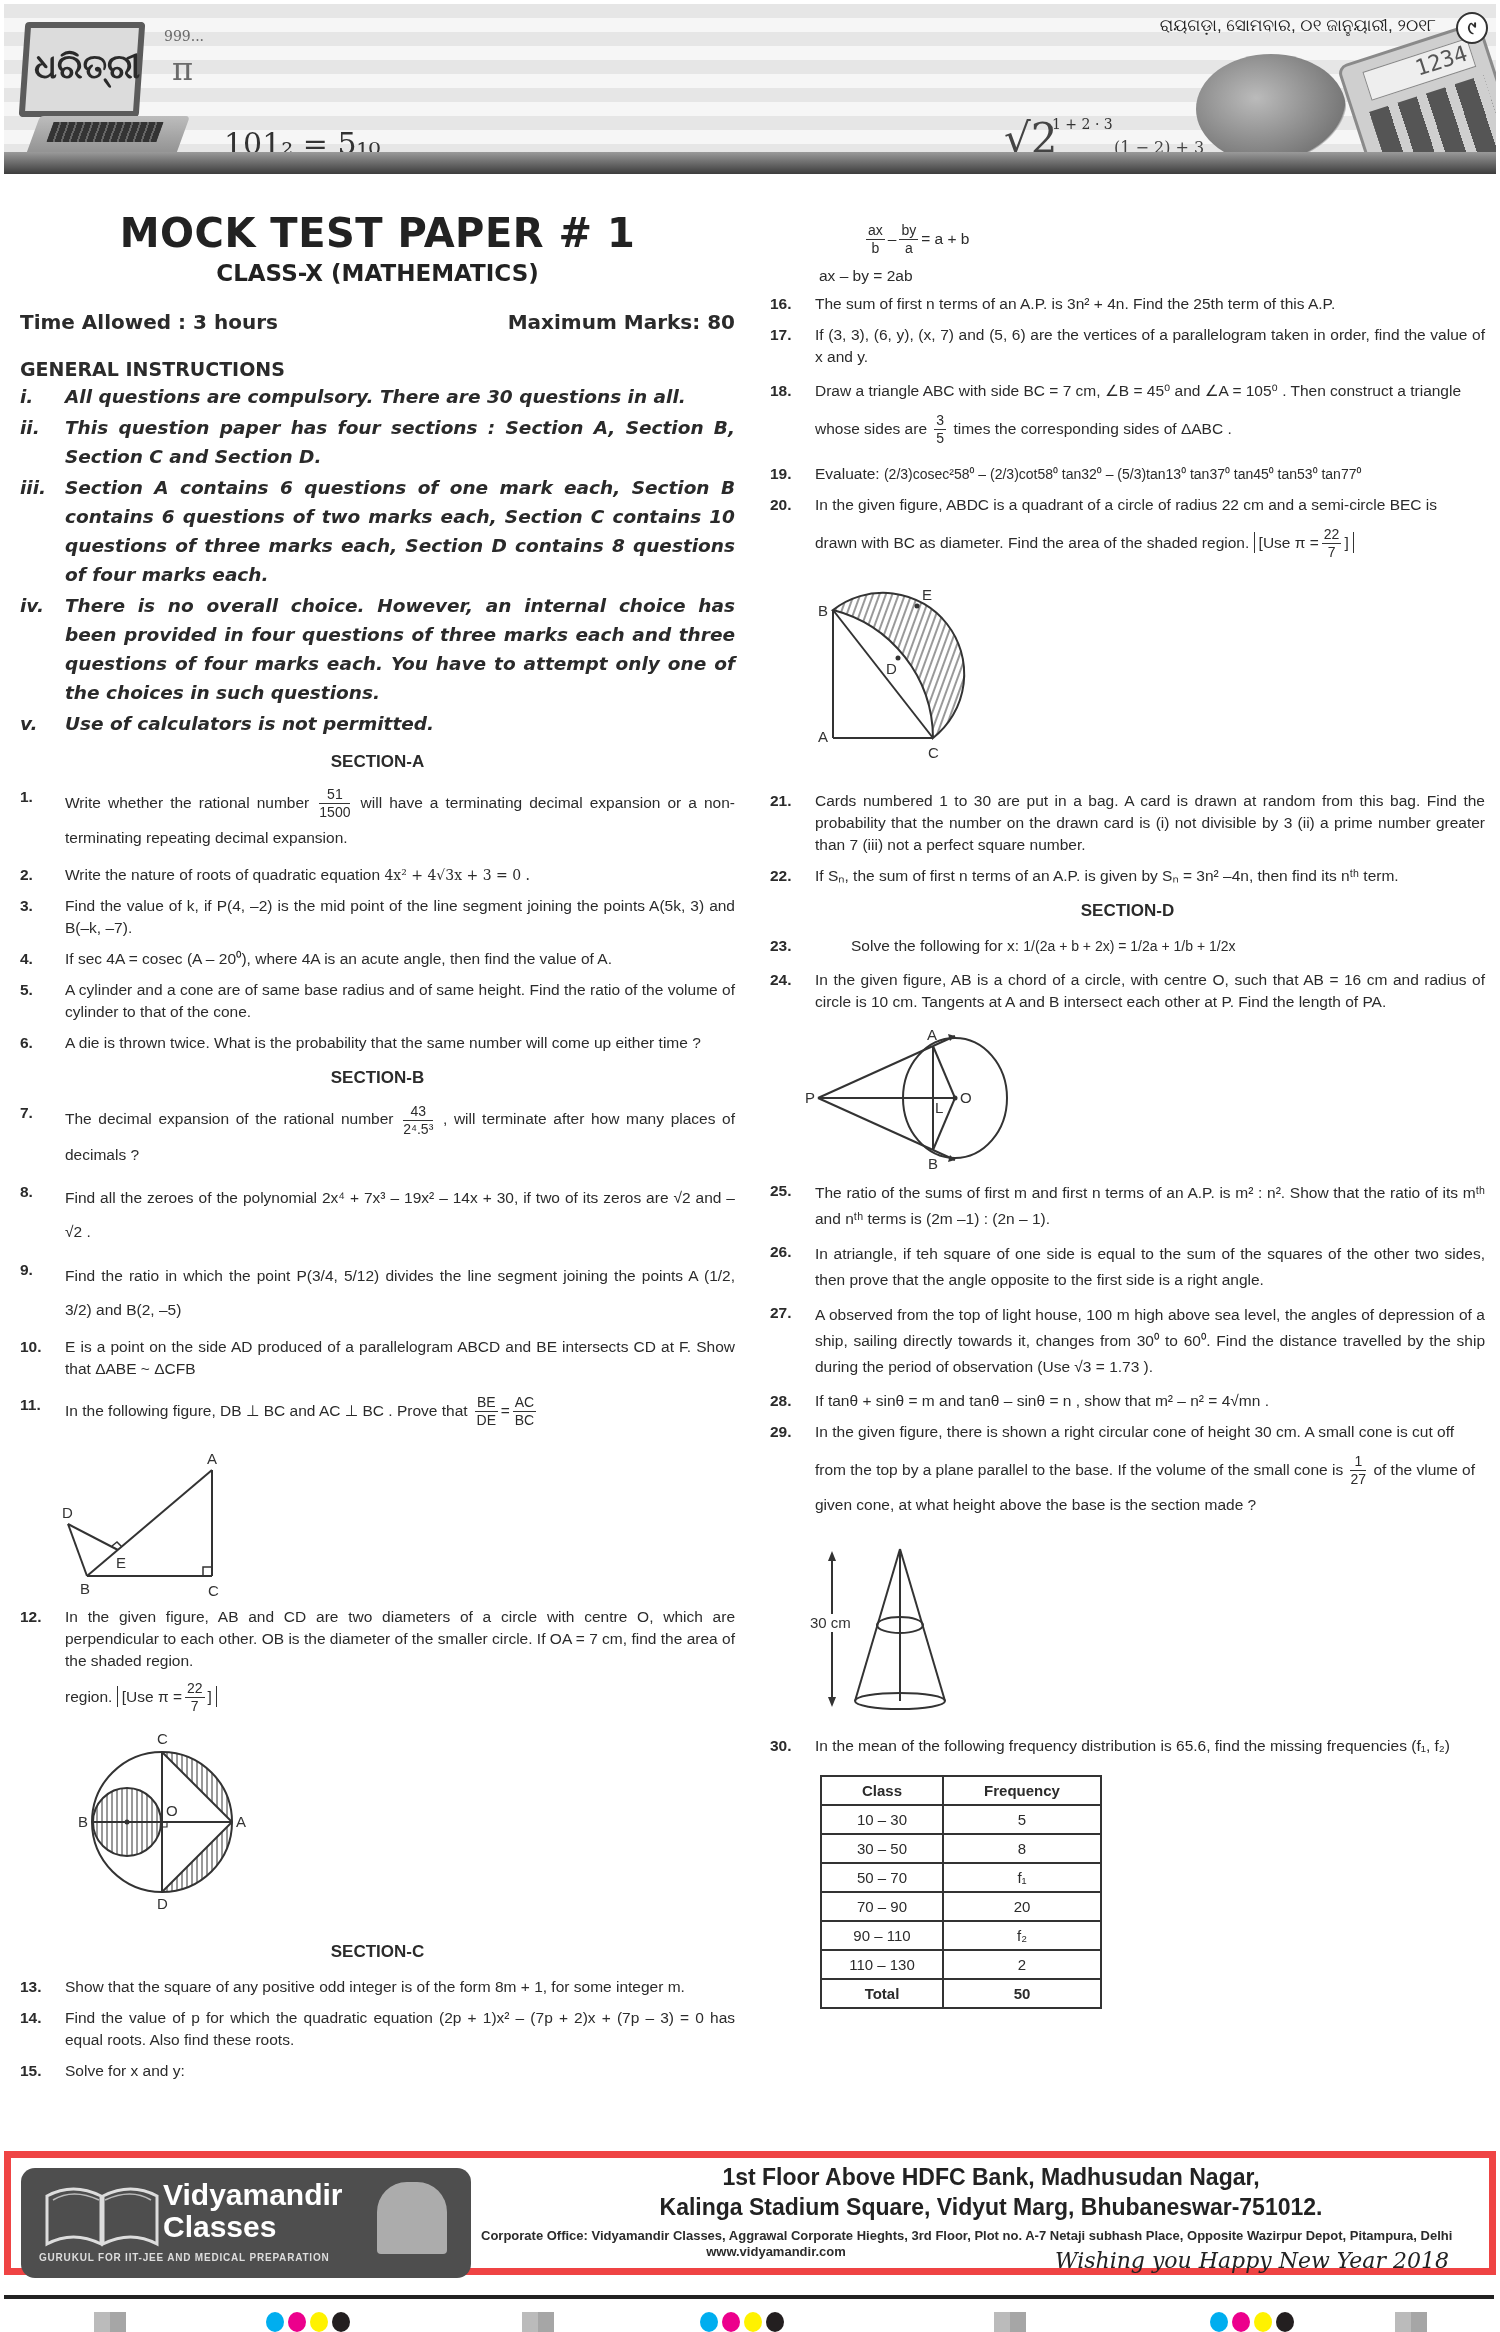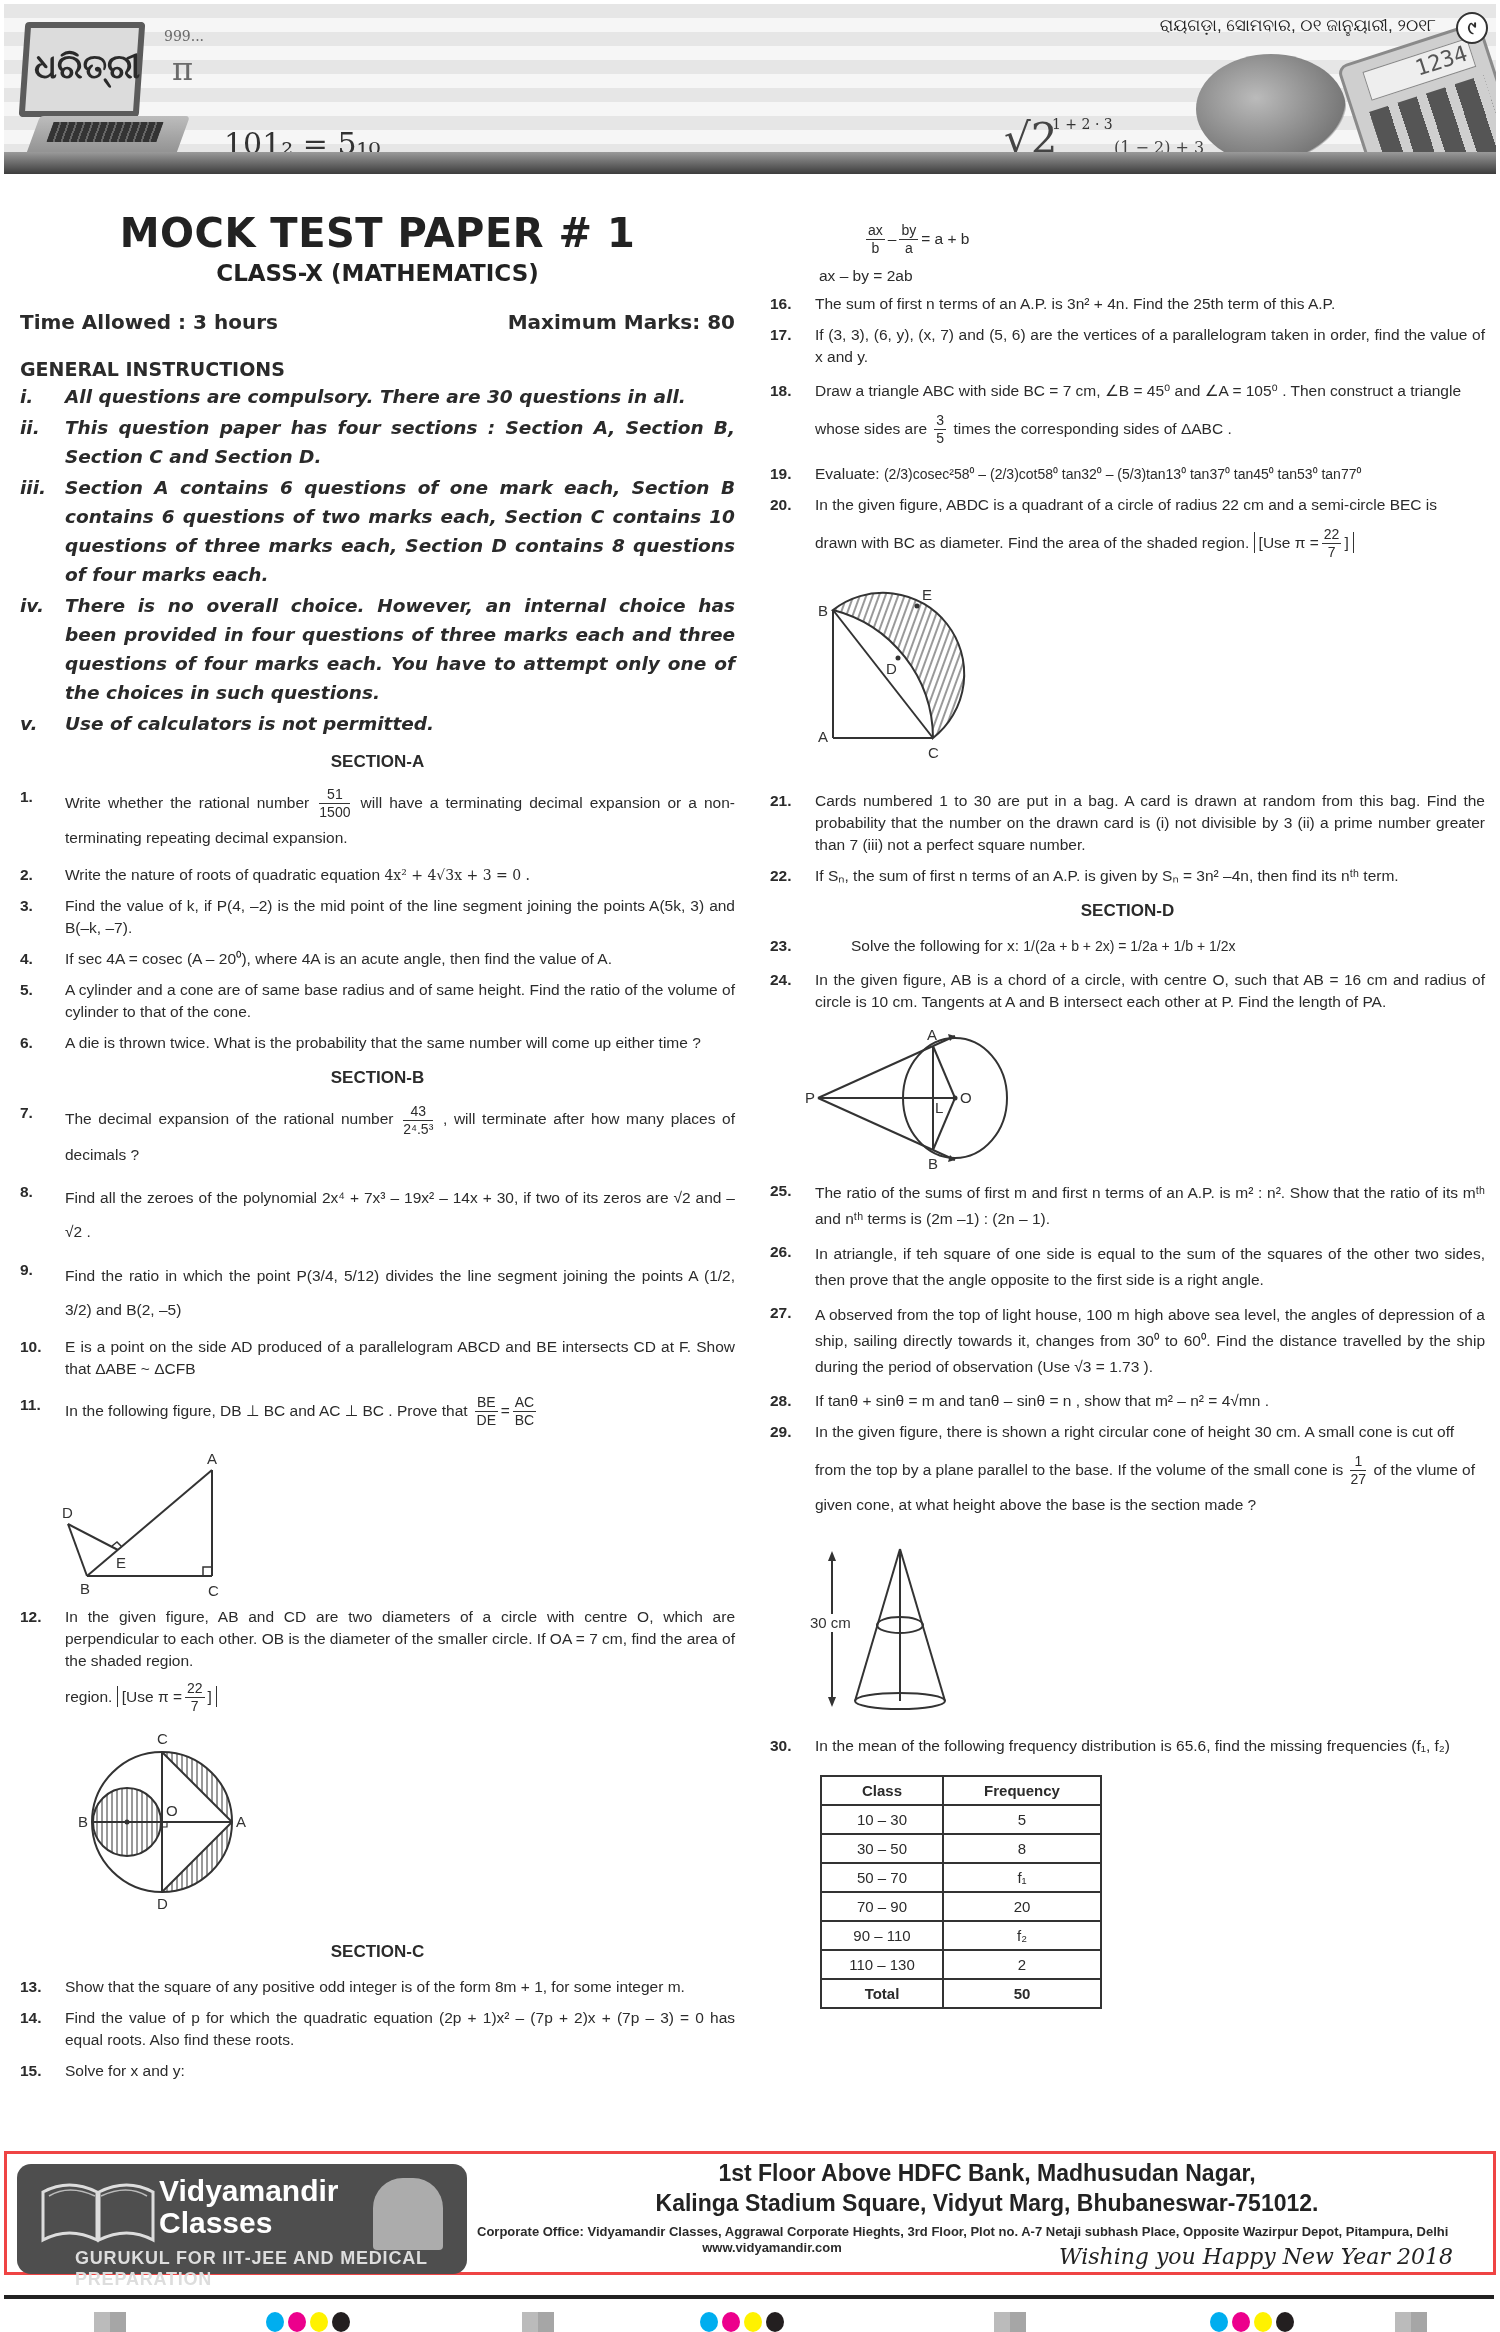--- a/index.html
+++ b/index.html
@@ -73,26 +73,26 @@
 
   
   .freq-table { border-collapse: collapse; margin: 18px 0 0 50px; font-size: 15px; }
   .freq-table td, .freq-table th { border: 2px solid #333; height: 29px; text-align: center; }
   .freq-table th { font-weight: bold; }
   .freq-table td:first-child, .freq-table th:first-child { width: 122px; }
   .freq-table td:last-child, .freq-table th:last-child { width: 158px; }
   .freq-table tr.total td { font-weight: bold; }
 
   
-  .footer { position: absolute; left: 4px; top: 2151px; width: 1492px; height: 124px; border: 3px solid #ef4444; background: #fff; }
+  .footer { position: absolute; left: 4px; top: 2151px; width: 1492px; height: 124px; border: 7px solid #ef4444; background: #fff; }
   .logo { position: absolute; left: 10px; top: 10px; width: 450px; height: 110px; background: #4e4e4e; border-radius: 14px; color: #fff; }
   .logo .book { position: absolute; left: 22px; top: 12px; width: 118px; height: 68px; }
   .logo .n1 { position: absolute; left: 142px; top: 10px; font-size: 30px; font-weight: bold; }
   .logo .n2 { position: absolute; left: 142px; top: 42px; font-size: 30px; font-weight: bold; }
-  .logo .tag { position: absolute; left: 18px; top: 84px; font-size: 18px; font-weight: bold; letter-spacing: 0.8px; color: #ddd; margin-left: 40px; }
+  .logo .tag { position: absolute; left: 18px; top: 84px; font-size: 10px; font-weight: bold; letter-spacing: 0.8px; color: #ddd; }
   .logo .person { position: absolute; left: 356px; top: 14px; width: 70px; height: 72px; background: #bdbdbd; border-radius: 30px 30px 4px 4px; opacity: 0.85; }
   .addr1, .addr2 { position: absolute; left: 470px; width: 1020px; text-align: center; font-size: 23px; font-weight: bold; color: #222; }
   .addr1 { top: 6px; } .addr2 { top: 36px; }
   .corp { position: absolute; left: 470px; width: 1020px; top: 70px; text-align: left; font-size: 13px; font-weight: bold; }
   .web { position: absolute; left: 470px; width: 590px; top: 86px; text-align: center; font-size: 13px; font-weight: bold; }
   .wish { position: absolute; right: 40px; top: 90px; font-family: "DejaVu Serif", serif; font-style: italic; font-size: 22px; color: #222; }
 
   .rule-bottom { position: absolute; left: 4px; top: 2295px; width: 1490px; height: 4px; background: #222; }
   .regmarks { position: absolute; left: 0; top: 2312px; width: 1500px; height: 20px; }
   .sq { position: absolute; width: 32px; height: 20px; background: linear-gradient(90deg, #bbb 0 50%, #a6a6a6 50%); }

